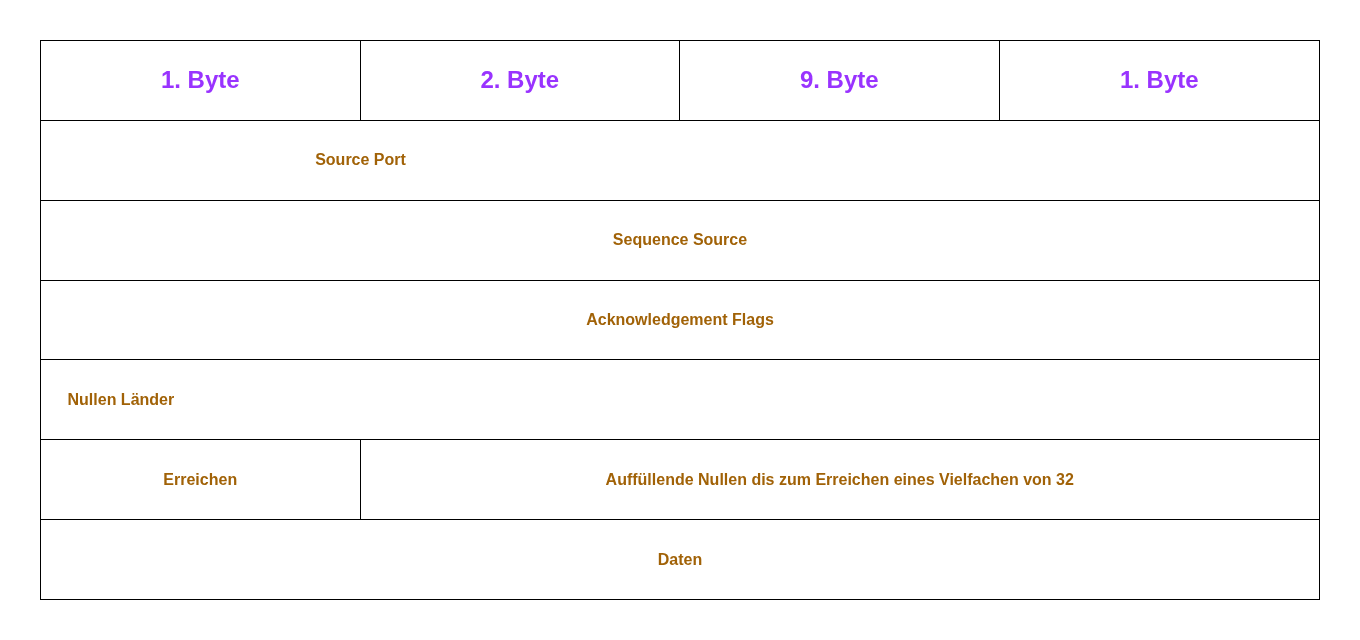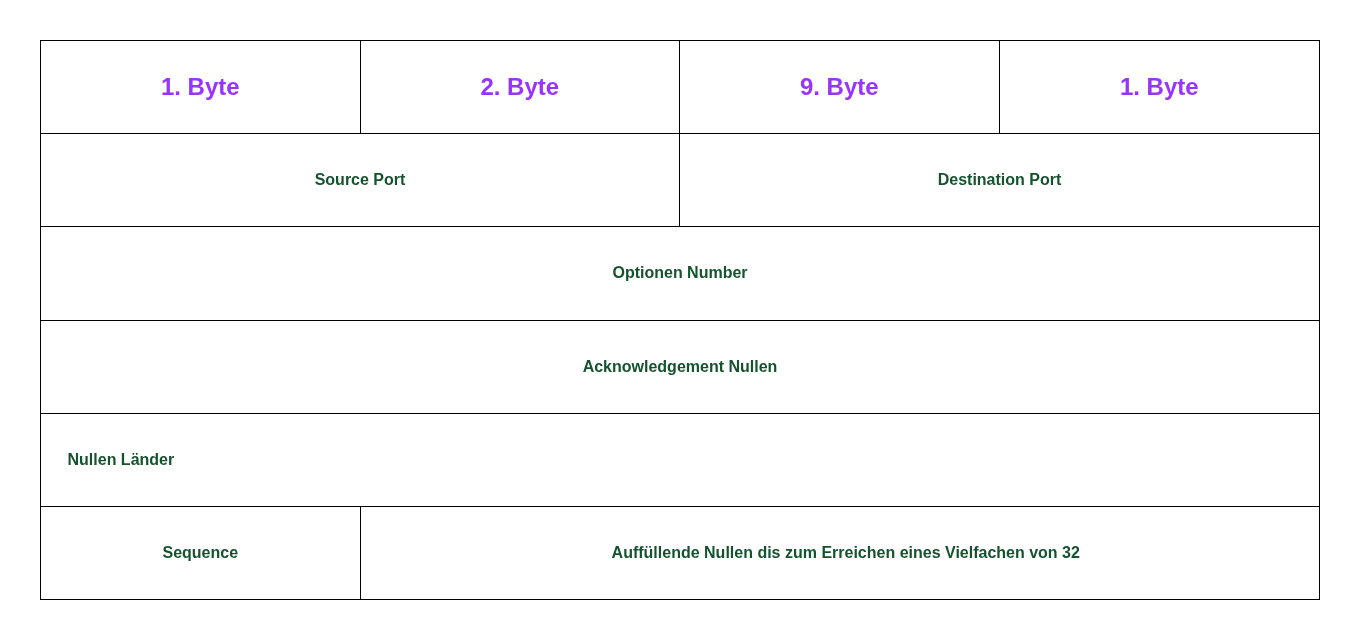--- a/index.html
+++ b/index.html
@@ -39,69 +39,71 @@
     border-bottom: none;
   }
   .cell {
     display: flex;
     align-items: center;
     justify-content: center;
     box-sizing: border-box;
     border-right: 1.5px solid var(--line, #000000);
     font-weight: bold;
     font-size: 16px;
-    color: #14532d;
+    color: #a16207;
     text-align: center;
     padding: 0 8px;
     overflow: hidden;
   }
   .cell:last-child {
     border-right: none;
   }
   .byte-header {
     font-size: 24px;
     color: var(--accent, #9933FF);
   }
   .w-125  { width: 12.5%; flex: none; }
   .w-25   { width: 25%;   flex: none; }
   .w-375  { width: 37.5%; flex: none; }
   .w-50   { width: 50%;   flex: none; }
-  .w-75   { width: 75%;   flex: none; margin-left: 6px; }
+  .w-75   { width: 75%;   flex: none; }
   .w-100  { flex: 1 1 0; }
 </style>
 </head>
 <body>
 
 <div class="stage">
   <div class="tcp-table">
 
     <div class="row">
       <div class="cell byte-header w-25">1. Byte</div>
       <div class="cell byte-header w-25">2. Byte</div>
       <div class="cell byte-header w-25">9. Byte</div>
       <div class="cell byte-header w-25">1. Byte</div>
     </div>
 
     <div class="row">
       <div class="cell w-50">Source Port</div>
-      <div class="cell w-50">Destination Port</div>
     </div>
 
     <div class="row">
-      <div class="cell w-100">Optionen Number</div>
+      <div class="cell w-100">Sequence Source</div>
     </div>
 
     <div class="row">
-      <div class="cell w-100">Acknowledgement Nullen</div>
+      <div class="cell w-100">Acknowledgement Flags</div>
     </div>
 
     <div class="row">
       <div class="cell w-125">Nullen Länder</div>
     </div>
 
     <div class="row">
-      <div class="cell w-25">Sequence</div>
+      <div class="cell w-25">Erreichen</div>
       <div class="cell w-75">Auffüllende Nullen dis zum Erreichen eines Vielfachen von 32</div>
     </div>
 
+    <div class="row">
+      <div class="cell w-100">Daten</div>
+    </div>
 
   </div>
 </div>
 
 </body></html>

